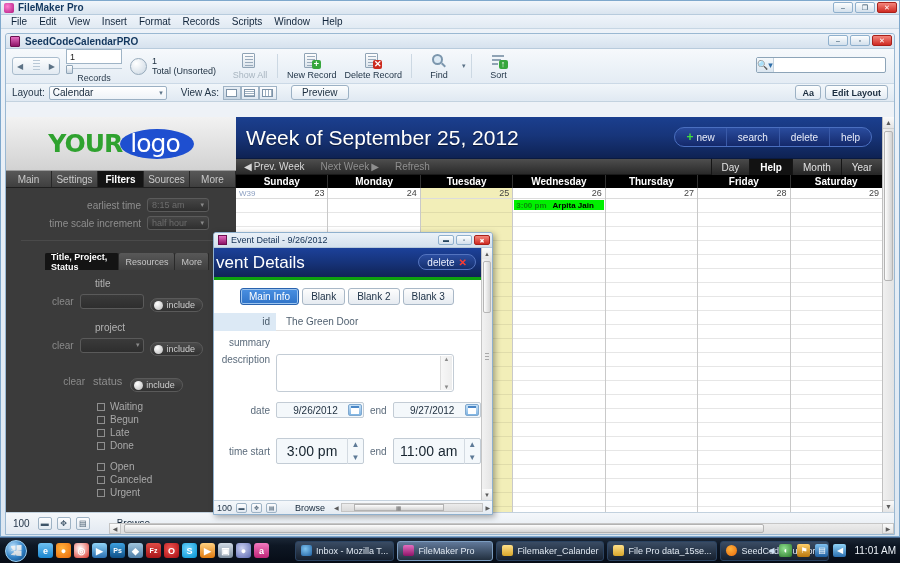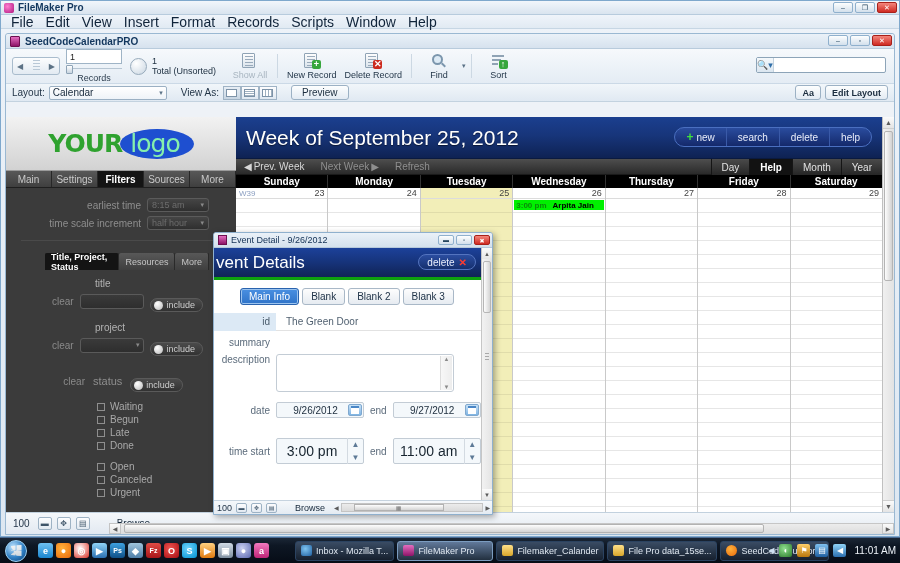--- a/index.html
+++ b/index.html
@@ -39,21 +39,21 @@
   }
   .wbtn.close{ background:linear-gradient(#f3867c,#cf2a22); border-color:#a8201a; color:#fff; }
 
   
   .menubar{
     height:14px; display:flex; align-items:center; gap:0px;
     background:linear-gradient(#eff4fa,#e1eaf3);
     border-bottom:1px solid #c6d6e4; padding-left:4px;
   }
   .menubar .mi{
-    font-size:14px;color:#10243a;padding:0 6px;line-height:14px;cursor:default;
+    font-size:10px;color:#10243a;padding:0 6px;line-height:14px;cursor:default;
   }
 
   
   #doc-window{
     position:absolute; left:4px; top:32px; width:890px; height:502px;
     background:#eef2f7;
     border:1px solid #9ab8d2;
     border-radius:3px 3px 0 0;
   }
   .doc-titlebar{
@@ -197,21 +197,21 @@
     border-bottom:1px solid #9b9b9b;
     display:flex;align-items:center;justify-content:center;
   }
   .logo-your{ font-size:25px;font-weight:bold;color:#2fa22f;letter-spacing:-1px;
     font-family:"DejaVu Sans",sans-serif;}
   .logo-ell{
     background:#1e4fd0;border-radius:50%/50%;
     padding:2px 14px 3px 10px;margin-left:-2px;
     display:flex;align-items:center;
   }
-  .logo-logo{ font-size:25px;color:#86efac;letter-spacing:-1px;line-height:25px;
+  .logo-logo{ font-size:25px;color:#ffffff;letter-spacing:-1px;line-height:25px;
     font-family:"DejaVu Sans",sans-serif;}
   .tabrow{
     display:flex;height:17px;background:#2e2e2e;border-bottom:1px solid #1f1f1f;
   }
   .tabrow .tab{
     flex:1;display:flex;align-items:center;justify-content:center;
     font-size:10px;color:#c9c9c9;
     background:linear-gradient(#585858,#3f3f3f);
     border-right:1px solid #272727;
   }

